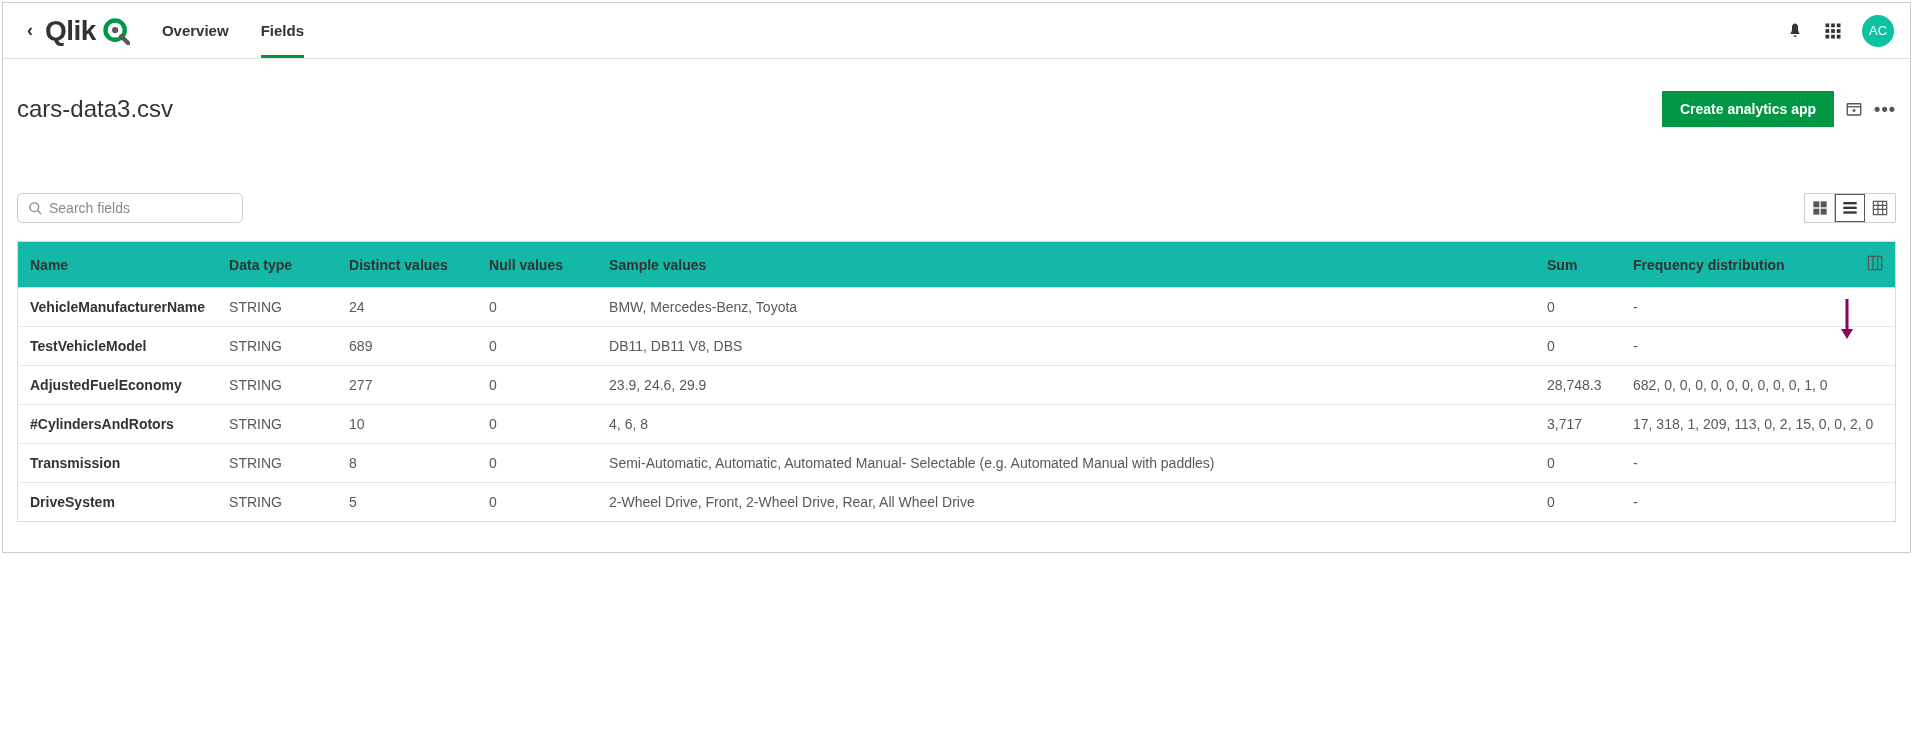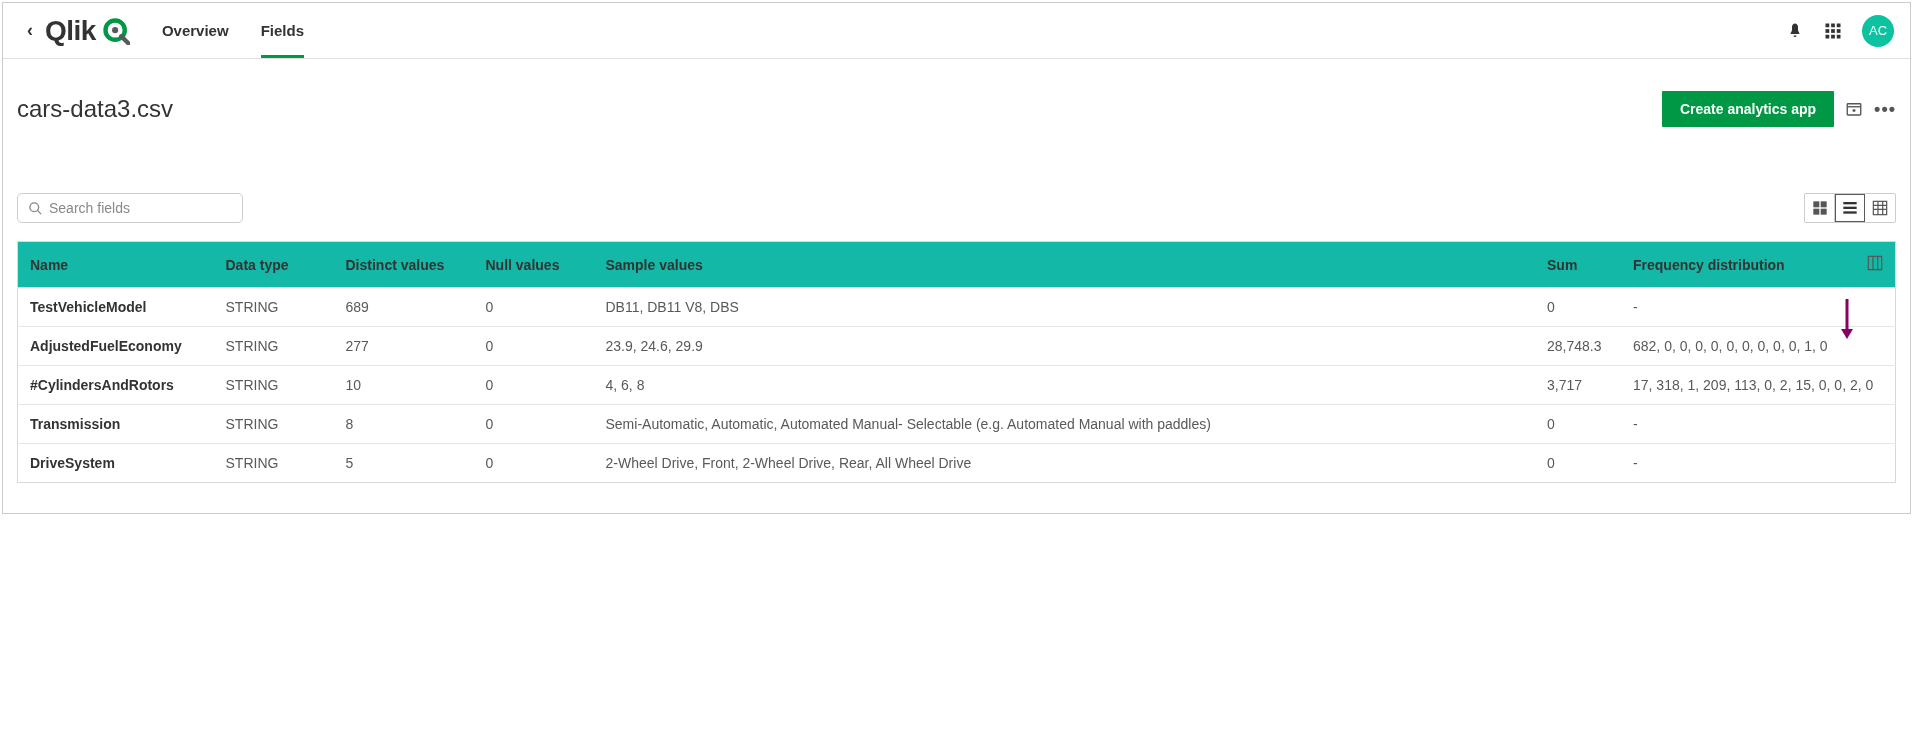--- a/index.html
+++ b/index.html
@@ -151,20 +151,29 @@
           <th class="settings-col">
             <svg width="16" height="16" viewBox="0 0 24 24" fill="none" stroke="#555" stroke-width="1.8">
               <rect x="2" y="2" width="20" height="20"></rect>
                   <path d="M9 2v20M16 2v20"></path>
             </svg>
           </th>
         </tr>
       </thead>
       <tbody id="table-body">
             <tr>
+              <td class="name-cell">VehicleManufacturerName</td>
+              <td>STRING</td>
+              <td>24</td>
+              <td>0</td>
+              <td>BMW, Mercedes-Benz, Toyota</td>
+              <td>0</td>
+              <td colspan="2">-</td>
+            </tr>
+            <tr>
               <td class="name-cell">TestVehicleModel</td>
               <td>STRING</td>
               <td>689</td>
               <td>0</td>
               <td>DB11, DB11 V8, DBS</td>
               <td>0</td>
               <td colspan="2">-</td>
             </tr>
             <tr>
               <td class="name-cell">AdjustedFuelEconomy</td>

